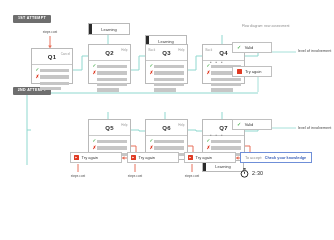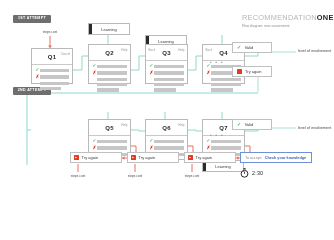--- a/index.html
+++ b/index.html
@@ -401,21 +401,20 @@
 
   <div class="abs tryagain" style="left:184px;top:152px;width:52px;">
     <span class="sq"></span>
     <span class="txt">Try again</span>
   </div>
 
   <div class="abs steps-label" style="left:62px;top:174px;width:32px;">steps cost</div>
   <div class="abs steps-label" style="left:119px;top:174px;width:32px;">steps cost</div>
   <div class="abs steps-label" style="left:176px;top:174px;width:32px;">steps cost</div>
 
-  <div class="abs rec-title" style="left:242px;top:13px;"><span>RECOMMENDATION</span><b>ONE</b></div>
 
   <div class="abs rec-sub" style="left:242px;top:24px;">Flow diagram: new assessment</div>
 
   <div class="abs legend-box" style="left:232px;top:42px;width:40px;">
     <span class="chk">✓</span>
     <span class="txt">Valid</span>
   </div>
 
   <div class="abs level-label" style="left:298px;top:49px;">level of involvement</div>
 

